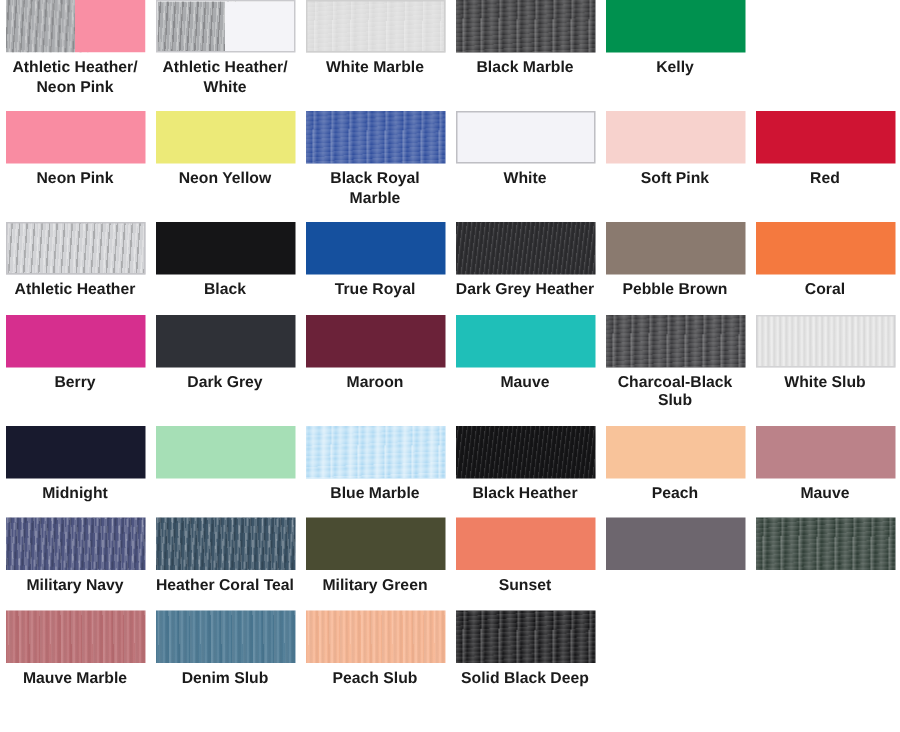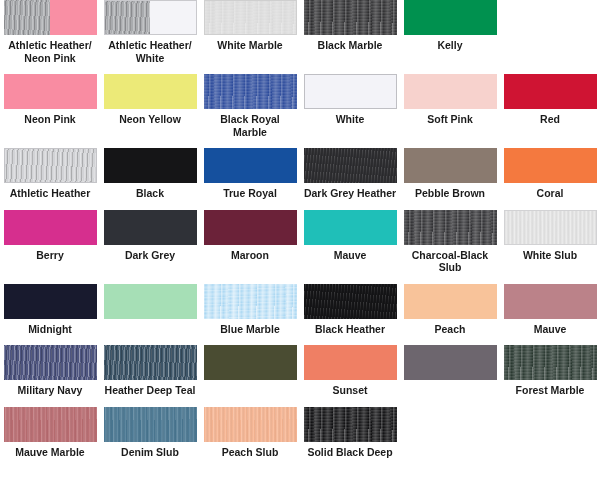--- a/index.html
+++ b/index.html
@@ -301,40 +301,40 @@
     <div class="swatch-row">
       <div class="swatch-cell">
         <div class="swatch-chip tex-heather" title="Heather Navy" style="background: rgb(78, 85, 128);"></div>
         <div class="swatch-label">
           <div>Military Navy</div>
         </div>
       </div>
       <div class="swatch-cell">
         <div class="swatch-chip tex-heather" title="Heather Deep Teal" style="background: rgb(61, 85, 104);"></div>
         <div class="swatch-label">
-          <div>Heather Deep Teal</div>
+          <div>Heather Coral Teal</div>
         </div>
       </div>
       <div class="swatch-cell">
         <div class="swatch-chip" title="Military Green" style="background: rgb(74, 76, 50);"></div>
+        <div class="swatch-label">
+          <div>Military Green</div>
+        </div>
       </div>
       <div class="swatch-cell">
         <div class="swatch-chip" title="Sunset" style="background: rgb(239, 127, 100);"></div>
         <div class="swatch-label">
           <div>Sunset</div>
         </div>
       </div>
       <div class="swatch-cell">
         <div class="swatch-chip" title="Storm" style="background: rgb(109, 102, 110);"></div>
       </div>
       <div class="swatch-cell">
         <div class="swatch-chip tex-marble tex-marble-dark" title="Forest Marble" style="background: rgb(39, 54, 46);"></div>
-        <div class="swatch-label">
-          <div>Forest Marble</div>
-        </div>
       </div>
     </div>
     <div class="row-gap"></div>
     <div class="swatch-row">
       <div class="swatch-cell">
         <div class="swatch-chip tex-slub" title="Mauve Marble" style="background: rgb(187, 109, 114);"></div>
         <div class="swatch-label">
           <div>Mauve Marble</div>
         </div>
       </div>

